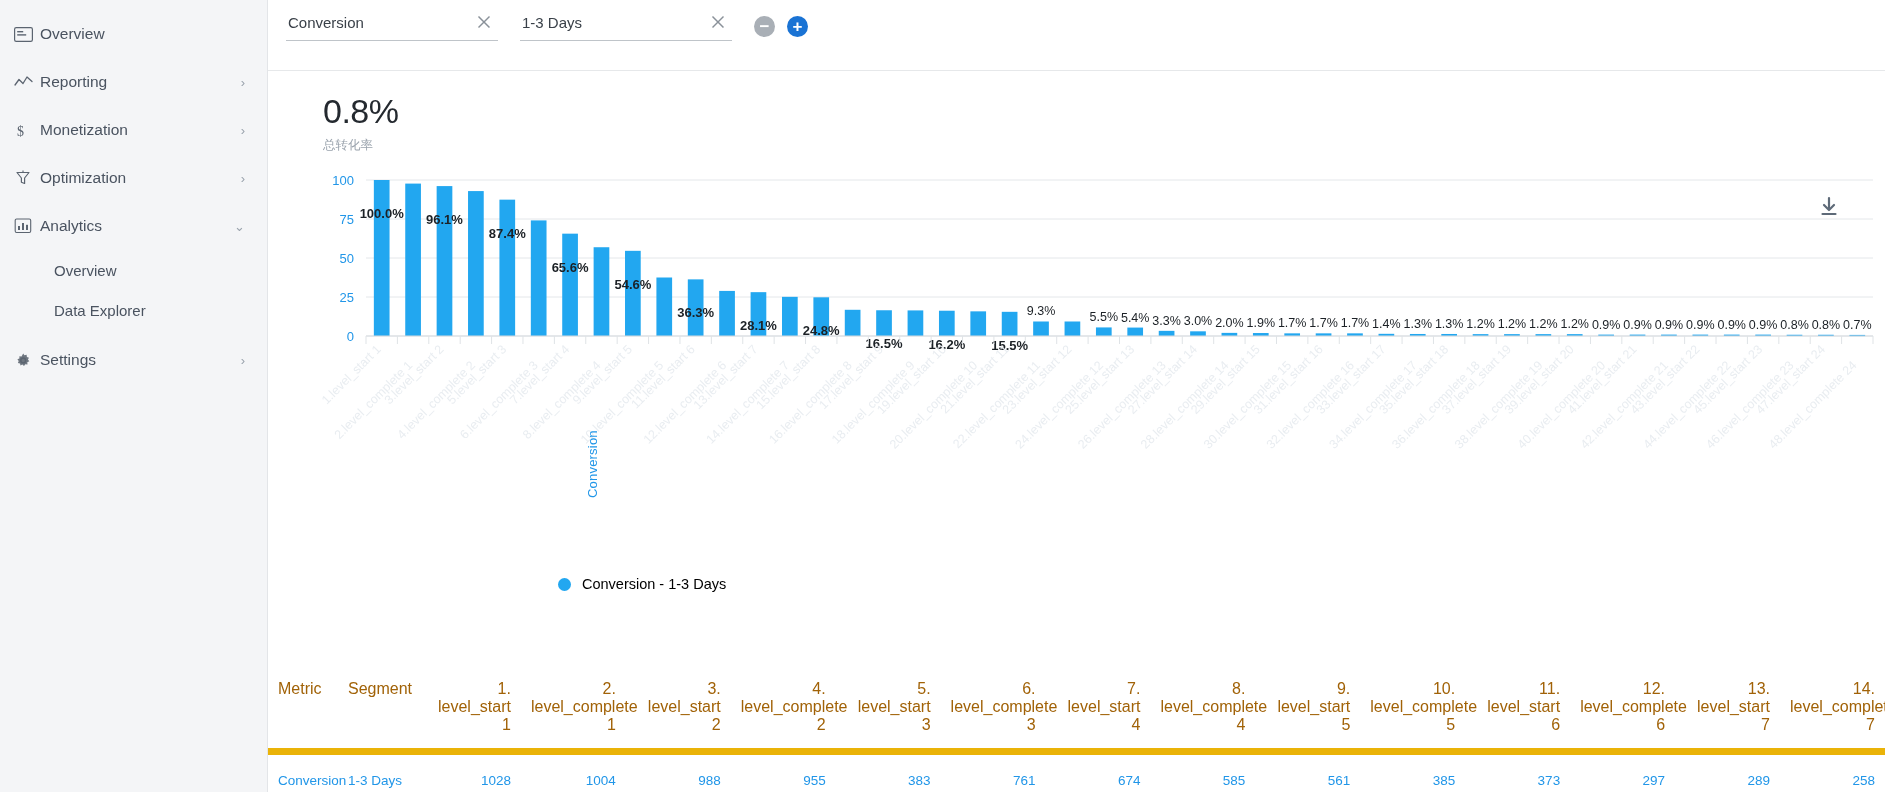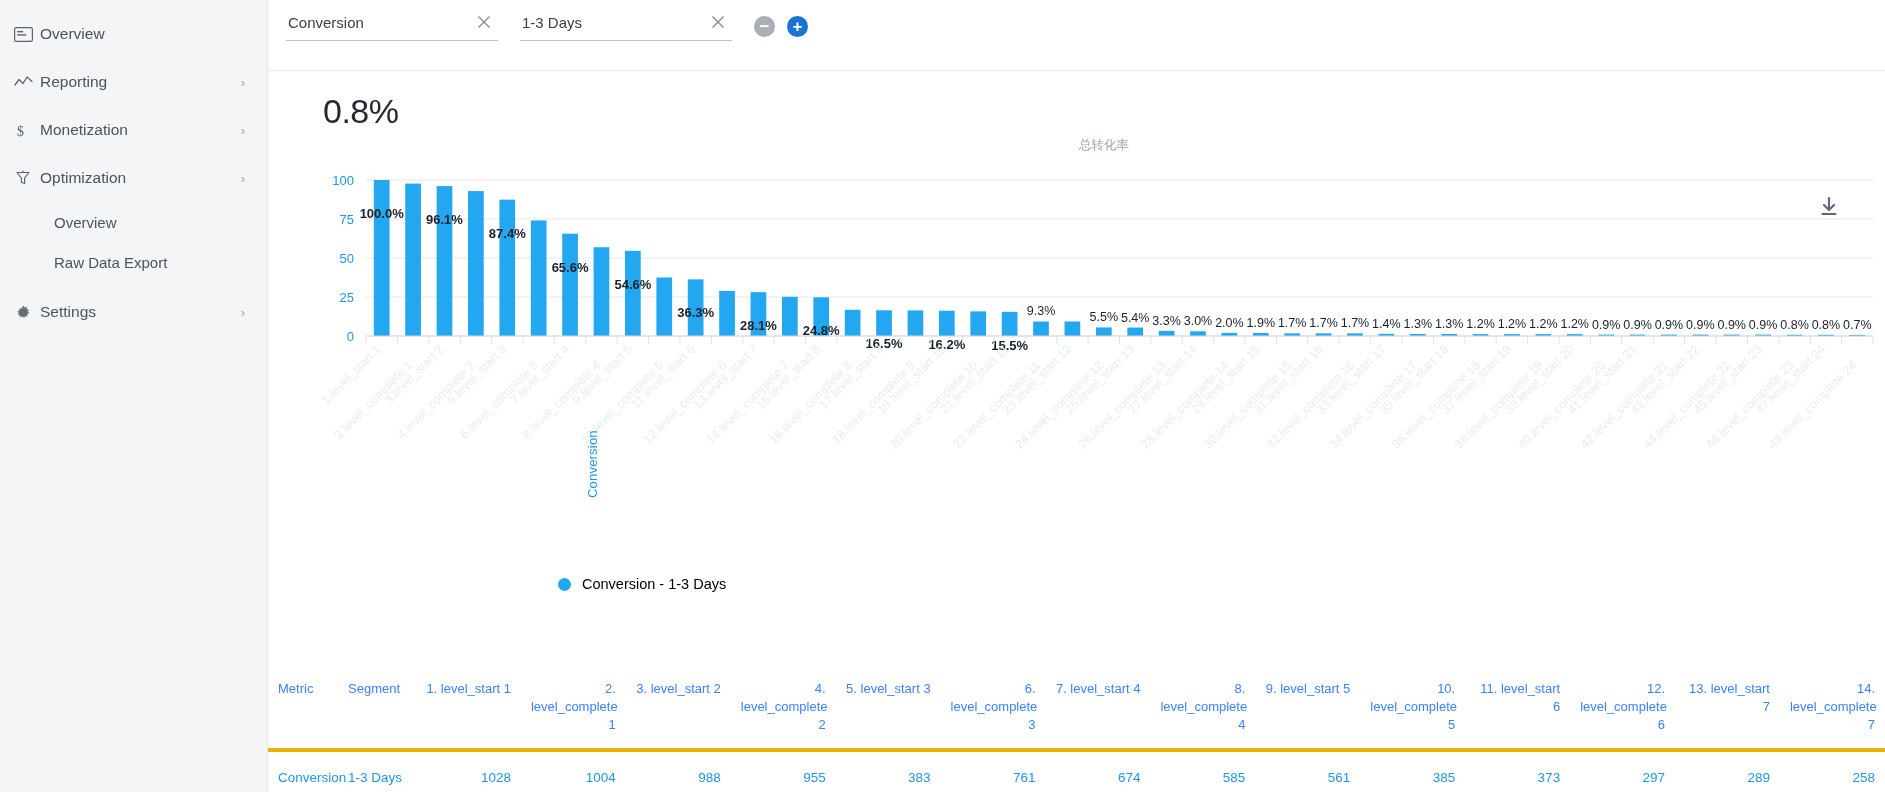--- a/index.html
+++ b/index.html
@@ -64,21 +64,21 @@
     display: flex; align-items: center; justify-content: center;
     color: #fff; font-size: 17px; font-weight: bold; line-height: 1;
     cursor: pointer; margin-top: 2px;
   }
   .circ-minus { background: #a9afb6; margin-right: 12px; }
   .circ-plus { background: #1a73d4; }
 
   .panel { position: relative; padding: 22px 0 0 0; }
   .kpi { padding-left: 55px; }
   .kpi-num { font-size: 34px; color: #24292f; font-weight: 400; letter-spacing:-.5px; line-height: 1.1;}
-  .kpi-sub { font-size: 12.5px; color: #9aa3ad; margin-top: 7px; text-align: center; }
+  .kpi-sub { font-size: 12.5px; color: #9aa3ad; margin-top: 7px; }
   .dl-icon {
     position: absolute; right: 44px; top: 124px;
     width: 24px; height: 24px; color: #5e6a78; cursor: pointer;
   }
 
   
   .chart-wrap { position: relative; width: 100%; height: 400px; margin-top: 14px; }
   .chart-svg { display: block; }
   .y-axis-title {
     position: absolute; left: 317px; top: 330px;
@@ -90,24 +90,24 @@
     display: flex; align-items: center; gap: 11px;
     padding-left: 290px; margin-top: 8px;
   }
   .legend-dot { width: 13px; height: 13px; border-radius: 50%; background: #22a7f0; }
   .legend-lbl { font-size: 14.5px; color: #000000; }
 
   
   .table-area { position: absolute; left: 0; top: 672px; width: 100%; }
   table.dt { width: 100%; border-collapse: collapse; table-layout: fixed; }
   table.dt th {
-    font-size: 13px; font-weight: 400; color: #3b82f6;
+    font-size: 16px; font-weight: 400; color: #a16207;
     padding: 8px 10px 14px 10px; text-align: right;
     vertical-align: top; line-height: 18px;
-    border-bottom: 4px solid #eab308;
+    border-bottom: 7px solid #eab308;
   }
   table.dt th.lft { text-align: left; }
   table.dt td {
     font-size: 13.5px; color: #2196e8; text-align: right;
     padding: 18px 10px 8px 10px; white-space: nowrap;
   }
   table.dt td.lft { text-align: left; }
 </style>
 </head>
 <body>
@@ -147,26 +147,38 @@
     <div class="nav-item">
       <span class="ic">
         <svg width="19" height="16" viewBox="0 0 19 16">
             <path d="M3 2.5 H15 L10.6 8 V13.5 L7.4 12.2 V8 Z" fill="none" stroke="currentColor" stroke-width="1.2" stroke-linejoin="round"></path>
             <line x1="9" y1="0.5" x2="9" y2="2" stroke="currentColor" stroke-width="1.1"></line>
           </svg>
       </span>
       <span class="lbl">Optimization</span>
       <span class="chev">›</span>
     </div>
+    <div class="nav-item">
+      <span class="ic">
+        <svg width="19" height="16" viewBox="0 0 19 16">
+            <rect x="1.2" y="1" width="15.5" height="13.5" rx="1.4" fill="none" stroke="currentColor" stroke-width="1.1"></rect>
+            <rect x="4" y="8" width="2" height="4" fill="currentColor"></rect>
+            <rect x="8" y="5" width="2" height="7" fill="currentColor"></rect>
+            <rect x="12" y="6.8" width="2" height="5.2" fill="currentColor"></rect>
+          </svg>
+      </span>
+      <span class="lbl">Analytics</span>
+      <span class="chev">⌄</span>
+    </div>
 
     <div class="nav-sub">
         <span>Overview</span>
       </div>
     <div class="nav-sub">
-        <span>Raw Data Export</span>
+        <span>Data Explorer</span>
       </div>
 
     <div class="nav-item" style="margin-top:6px;align-items:center;">
       <span class="ic">
         <svg width="19" height="17" viewBox="0 0 19 17">
             <circle cx="9.2" cy="8.4" r="2.4" fill="none" stroke="currentColor" stroke-width="1.5"></circle>
             <path d="M9.2 1.4 L10.4 3.3 L12.6 2.8 L12.9 5 L15 5.7 L13.9 7.6 L15.3 9.3 L13.3 10.3 L13.5 12.5 L11.3 12.2 L10 14 L8.4 12.6 L6.5 13.6 L6 11.5 L3.9 11 L4.7 9 L3.4 7.3 L5.4 6.4 L5.4 4.2 L7.5 4.6 Z" fill="currentColor" opacity="0.88"></path>
           </svg>
       </span>
       <span class="lbl">Settings</span>

